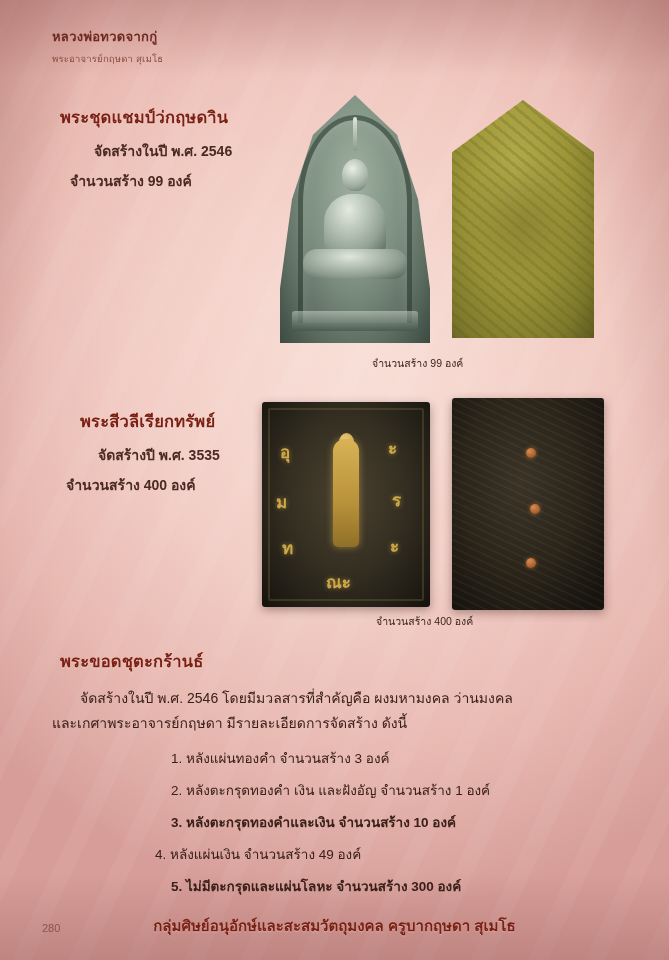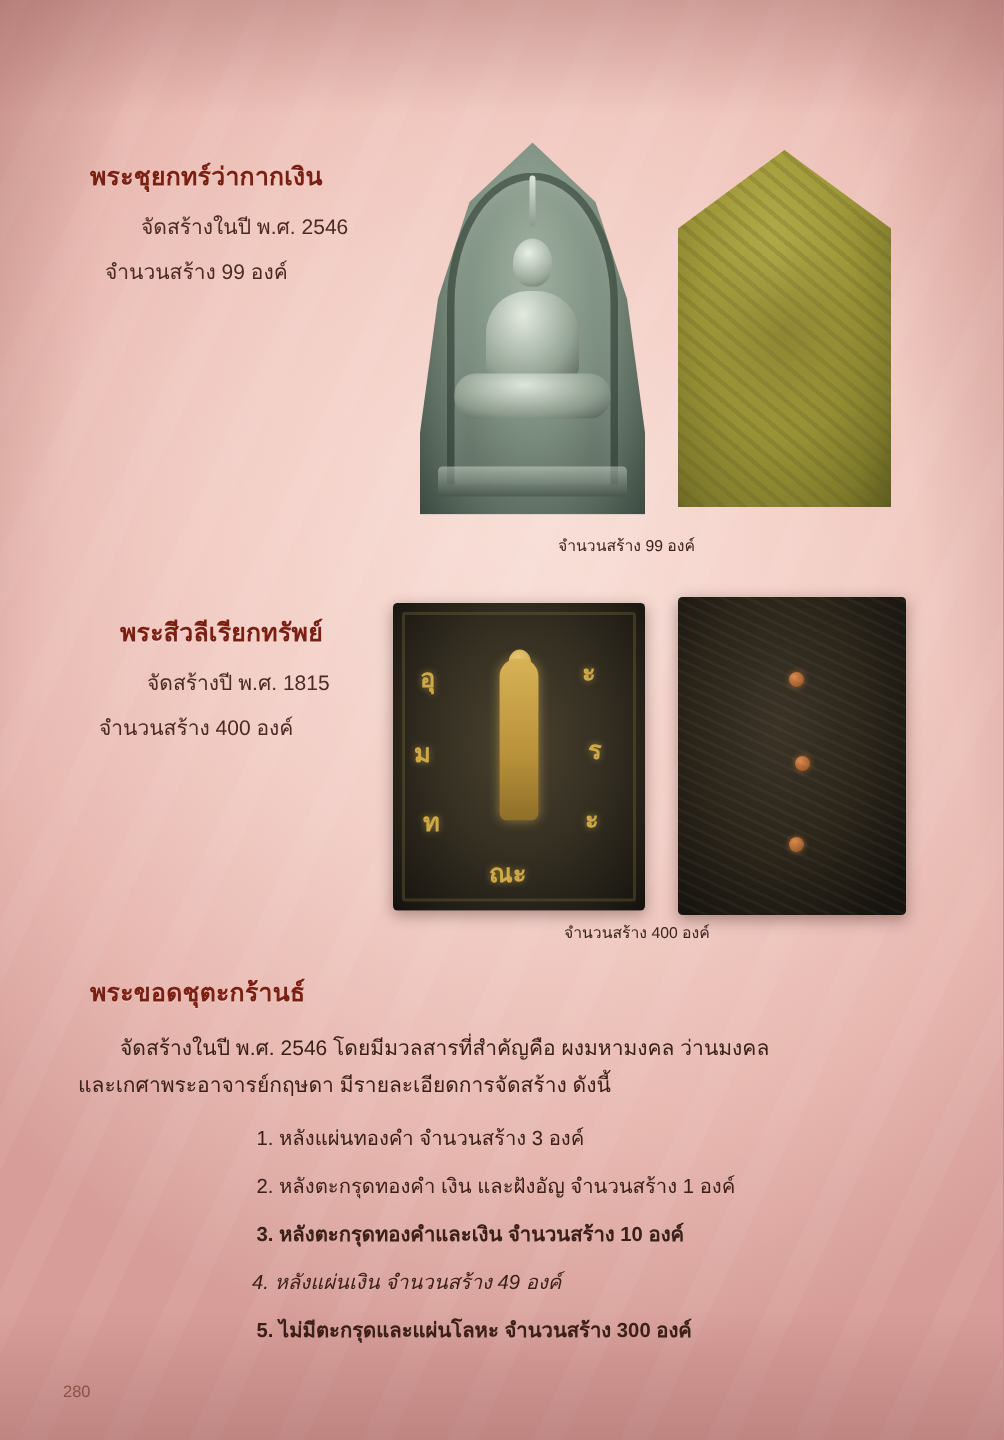--- a/index.html
+++ b/index.html
@@ -54,21 +54,21 @@
   .content { position: relative; z-index: 6; }
 
   .sec-title {
     position: absolute;
     font-size: 16.5px; font-weight: bold; color: #7a1f12;
     letter-spacing: .2px;
     text-shadow: 0 1px 0 rgba(255,255,255,0.35);
   }
   .sec-line {
     position: absolute;
-    font-size: 14px; color: #4a2a22;
+    font-size: 14px; color: #4a2a22; font-weight: bold;
   }
   .caption {
     position: absolute;
     font-size: 10.5px; color: #3c241e;
   }
 
   
   .amulet { position: absolute; }
 
   
@@ -195,42 +195,46 @@
     position: absolute; left: 42px; bottom: 26px; z-index: 6;
     font-size: 11px; color: #8d5248;
   }
 </style>
 </head>
 <body>
 
 <div class="page">
   <div class="sheen"></div>
 
+  <div class="header">
+    <div class="h-title">หลวงพ่อทวดจากกู่</div>
+    <div class="h-sub">พระอาจารย์กฤษดา สุเมโธ</div>
+  </div>
 
   <div class="content">
 
-    <div class="sec-title" style="left:60px; top:104px;">พระชุยกทร์ว่ากากเงิน</div>
+    <div class="sec-title" style="left:60px; top:104px;">พระชุดแชมป์ว่กฤษดาิน</div>
     <div class="sec-line" style="left:94px; top:140px;">จัดสร้างในปี พ.ศ. 2546</div>
     <div class="sec-line" style="left:70px; top:170px;">จำนวนสร้าง 99 องค์</div>
 
     <div class="amulet a1-front">
       <div class="arch"></div>
       <div class="spire"></div>
       <div class="head"></div>
       <div class="body"></div>
       <div class="lap"></div>
       <div class="base"></div>
     </div>
 
     <div class="amulet a1-back"></div>
 
     <div class="caption" style="left:372px; top:355px;">จำนวนสร้าง 99 องค์</div>
 
     <div class="sec-title" style="left:60px; top:408px;margin-left:20px;">พระสีวลีเรียกทรัพย์</div>
-    <div class="sec-line" style="left:98px; top:444px;">จัดสร้างปี พ.ศ. 1815</div>
+    <div class="sec-line" style="left:98px; top:444px;">จัดสร้างปี พ.ศ. 3535</div>
     <div class="sec-line" style="left:66px; top:474px;">จำนวนสร้าง 400 องค์</div>
 
     <div class="amulet a2-front">
       <div class="rim"></div>
       <div class="fig-head"></div>
       <div class="figure"></div>
       <span class="glyph" style="left:18px; top:36px;">อุ</span>
       <span class="glyph" style="left:126px; top:32px;">ะ</span>
       <span class="glyph" style="left:14px; top:86px;">ม</span>
       <span class="glyph" style="left:130px; top:84px;">ร</span>
@@ -247,19 +251,22 @@
 
     <div class="caption" style="left:376px; top:613px;">จำนวนสร้าง 400 องค์</div>
 
     <div class="sec-title" style="left:60px; top:648px;">พระขอดชุตะกร้านธ์</div>
     <div class="para" style="left:80px; top:688px;">จัดสร้างในปี พ.ศ. 2546 โดยมีมวลสารที่สำคัญคือ ผงมหามงคล ว่านมงคล</div>
     <div class="para" style="left:52px; top:713px;text-align:right;">และเกศาพระอาจารย์กฤษดา มีรายละเอียดการจัดสร้าง ดังนี้</div>
 
     <div class="list-item" style="left:126px; top:747px;">1. หลังแผ่นทองคำ จำนวนสร้าง 3 องค์</div>
     <div class="list-item" style="left:126px; top:779px;">2. หลังตะกรุดทองคำ เงิน และฝังอัญ จำนวนสร้าง 1 องค์</div>
     <div class="list-item" style="left:126px; top:811px;font-weight:bold;">3. หลังตะกรุดทองคำและเงิน จำนวนสร้าง 10 องค์</div>
-    <div class="list-item" style="left:123px; top:843px;font-style:italic;">4. หลังแผ่นเงิน จำนวนสร้าง 49 องค์</div>
+    <div class="list-item" style="left:110px; top:843px;">4. หลังแผ่นเงิน จำนวนสร้าง 49 องค์</div>
     <div class="list-item" style="left:126px; top:875px;font-weight:bold;">5. ไม่มีตะกรุดและแผ่นโลหะ จำนวนสร้าง 300 องค์</div>
   </div>
 
   <div class="pagenum">280</div>
 
+  <div class="footer">
+    <div class="f-text">กลุ่มศิษย์อนุอักษ์และสะสมวัตถุมงคล ครูบากฤษดา สุเมโธ</div>
+  </div>
 </div>
 
 </body></html>

